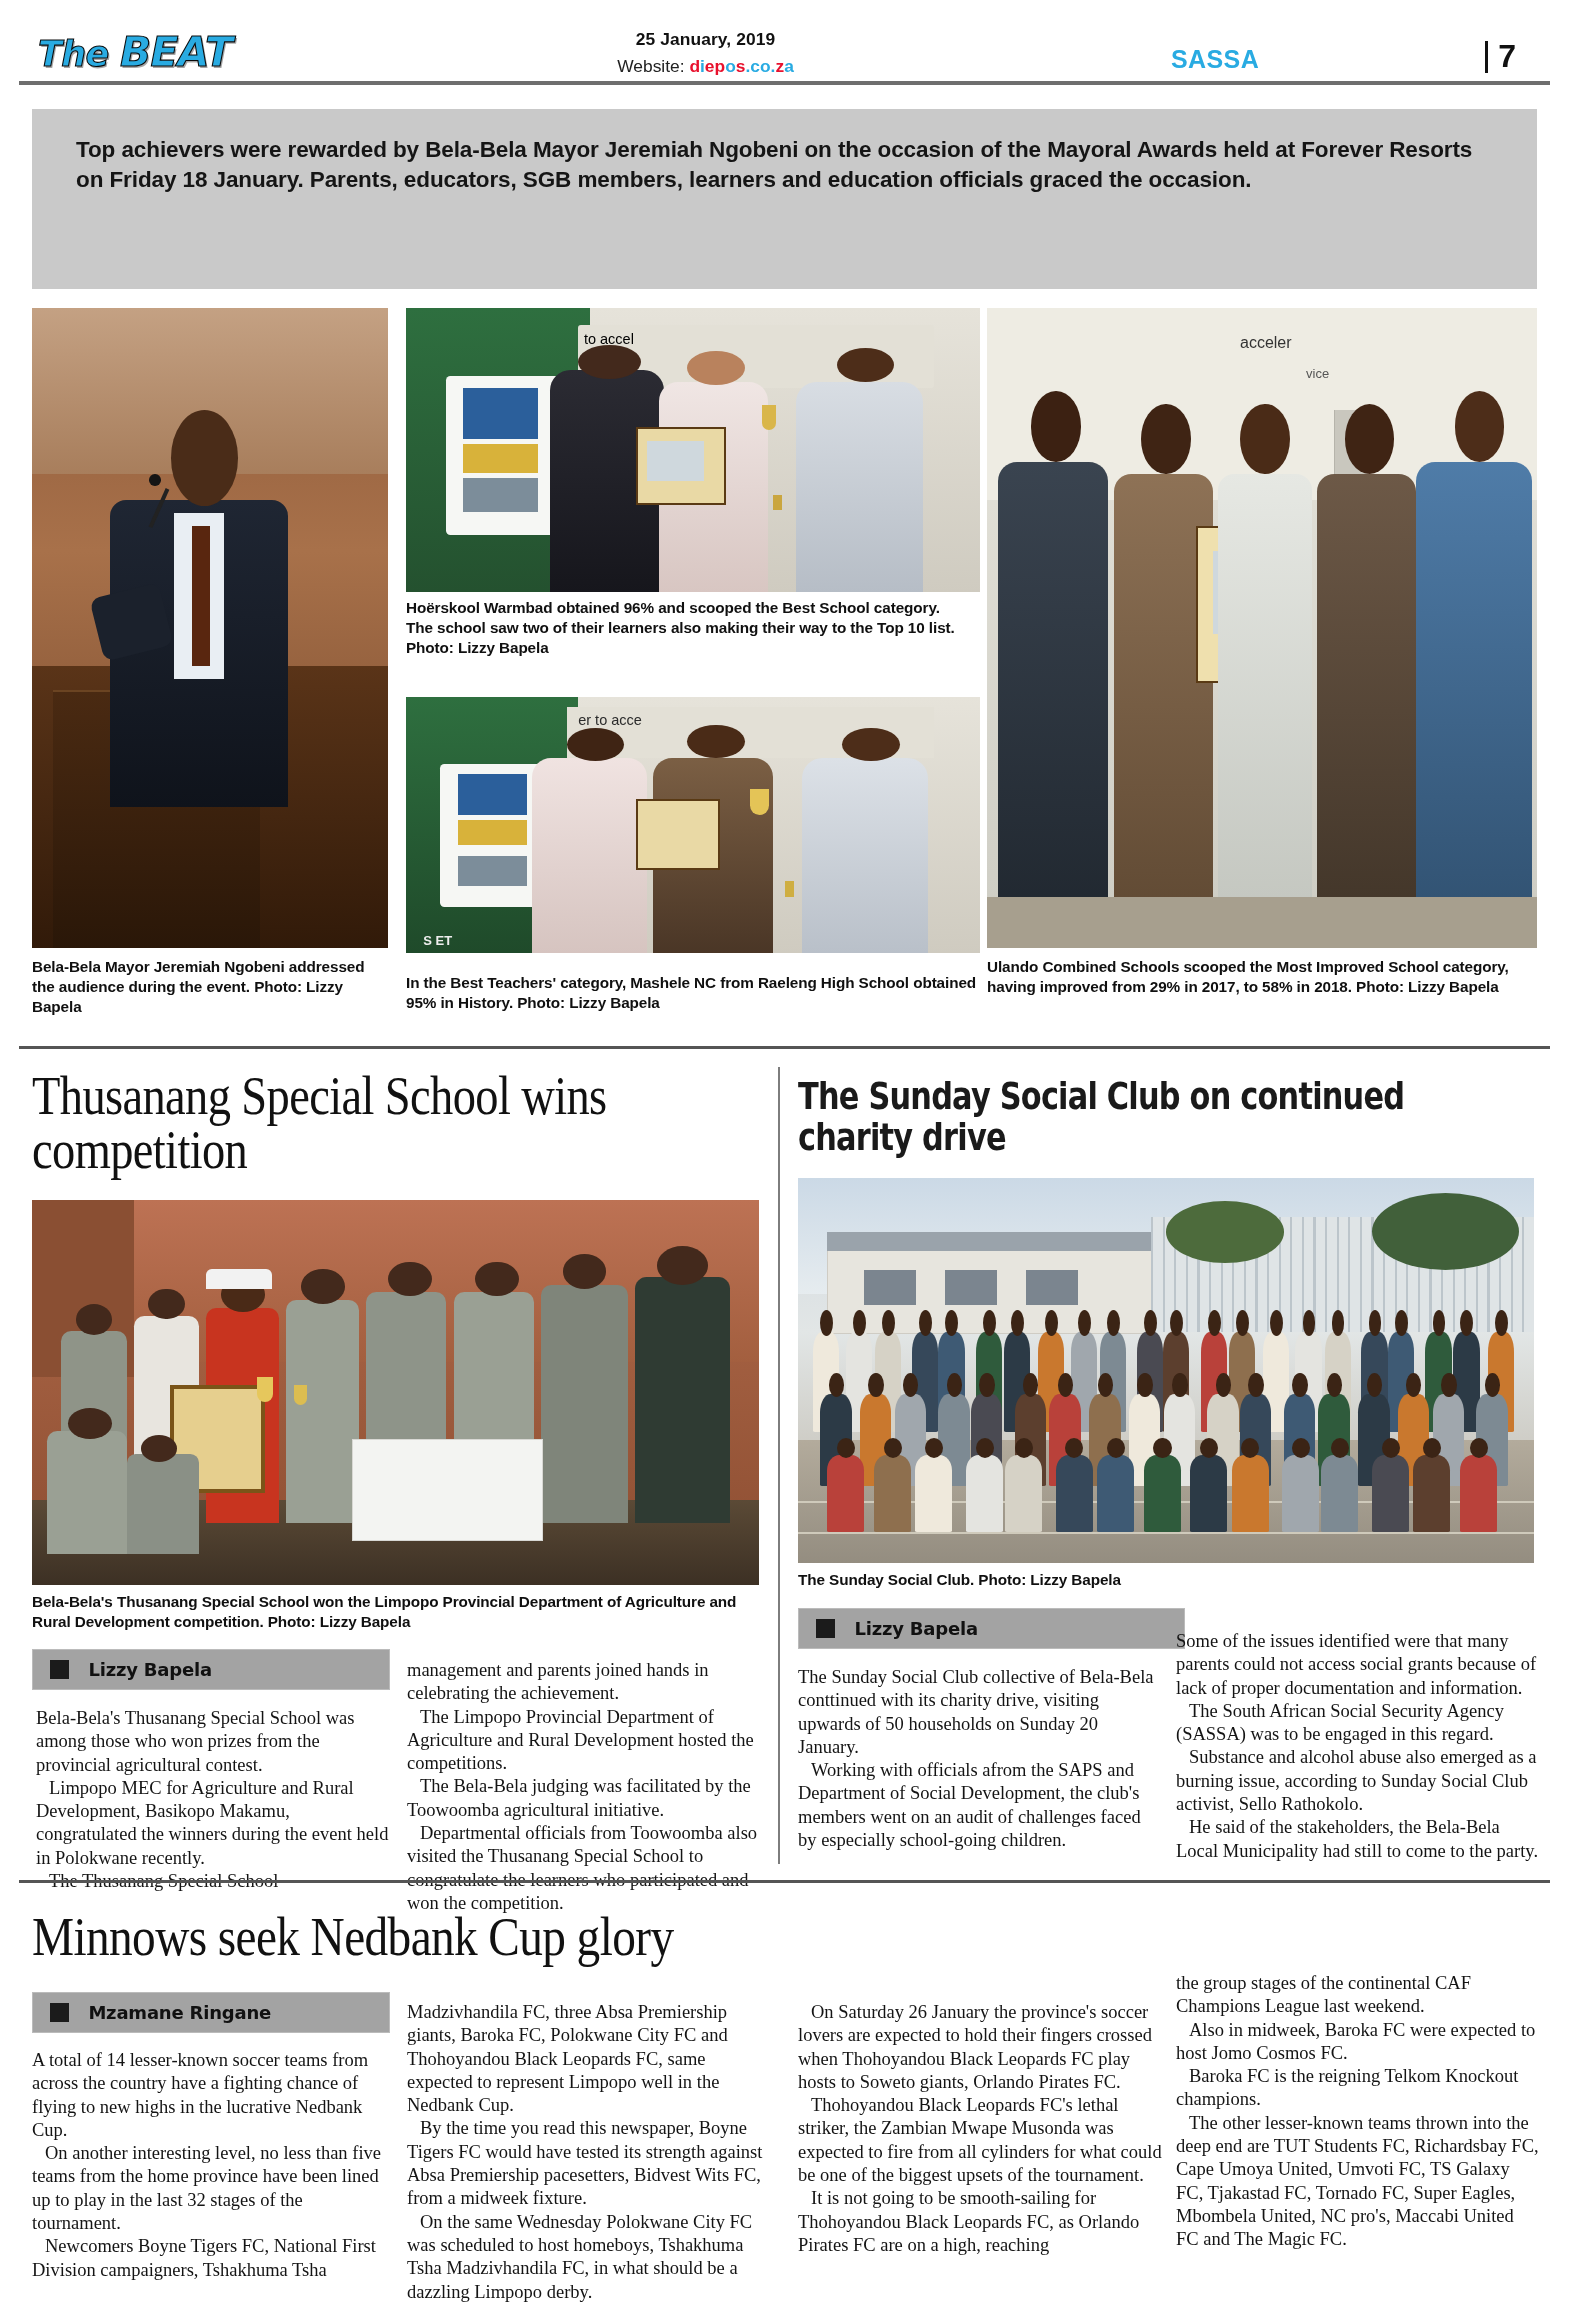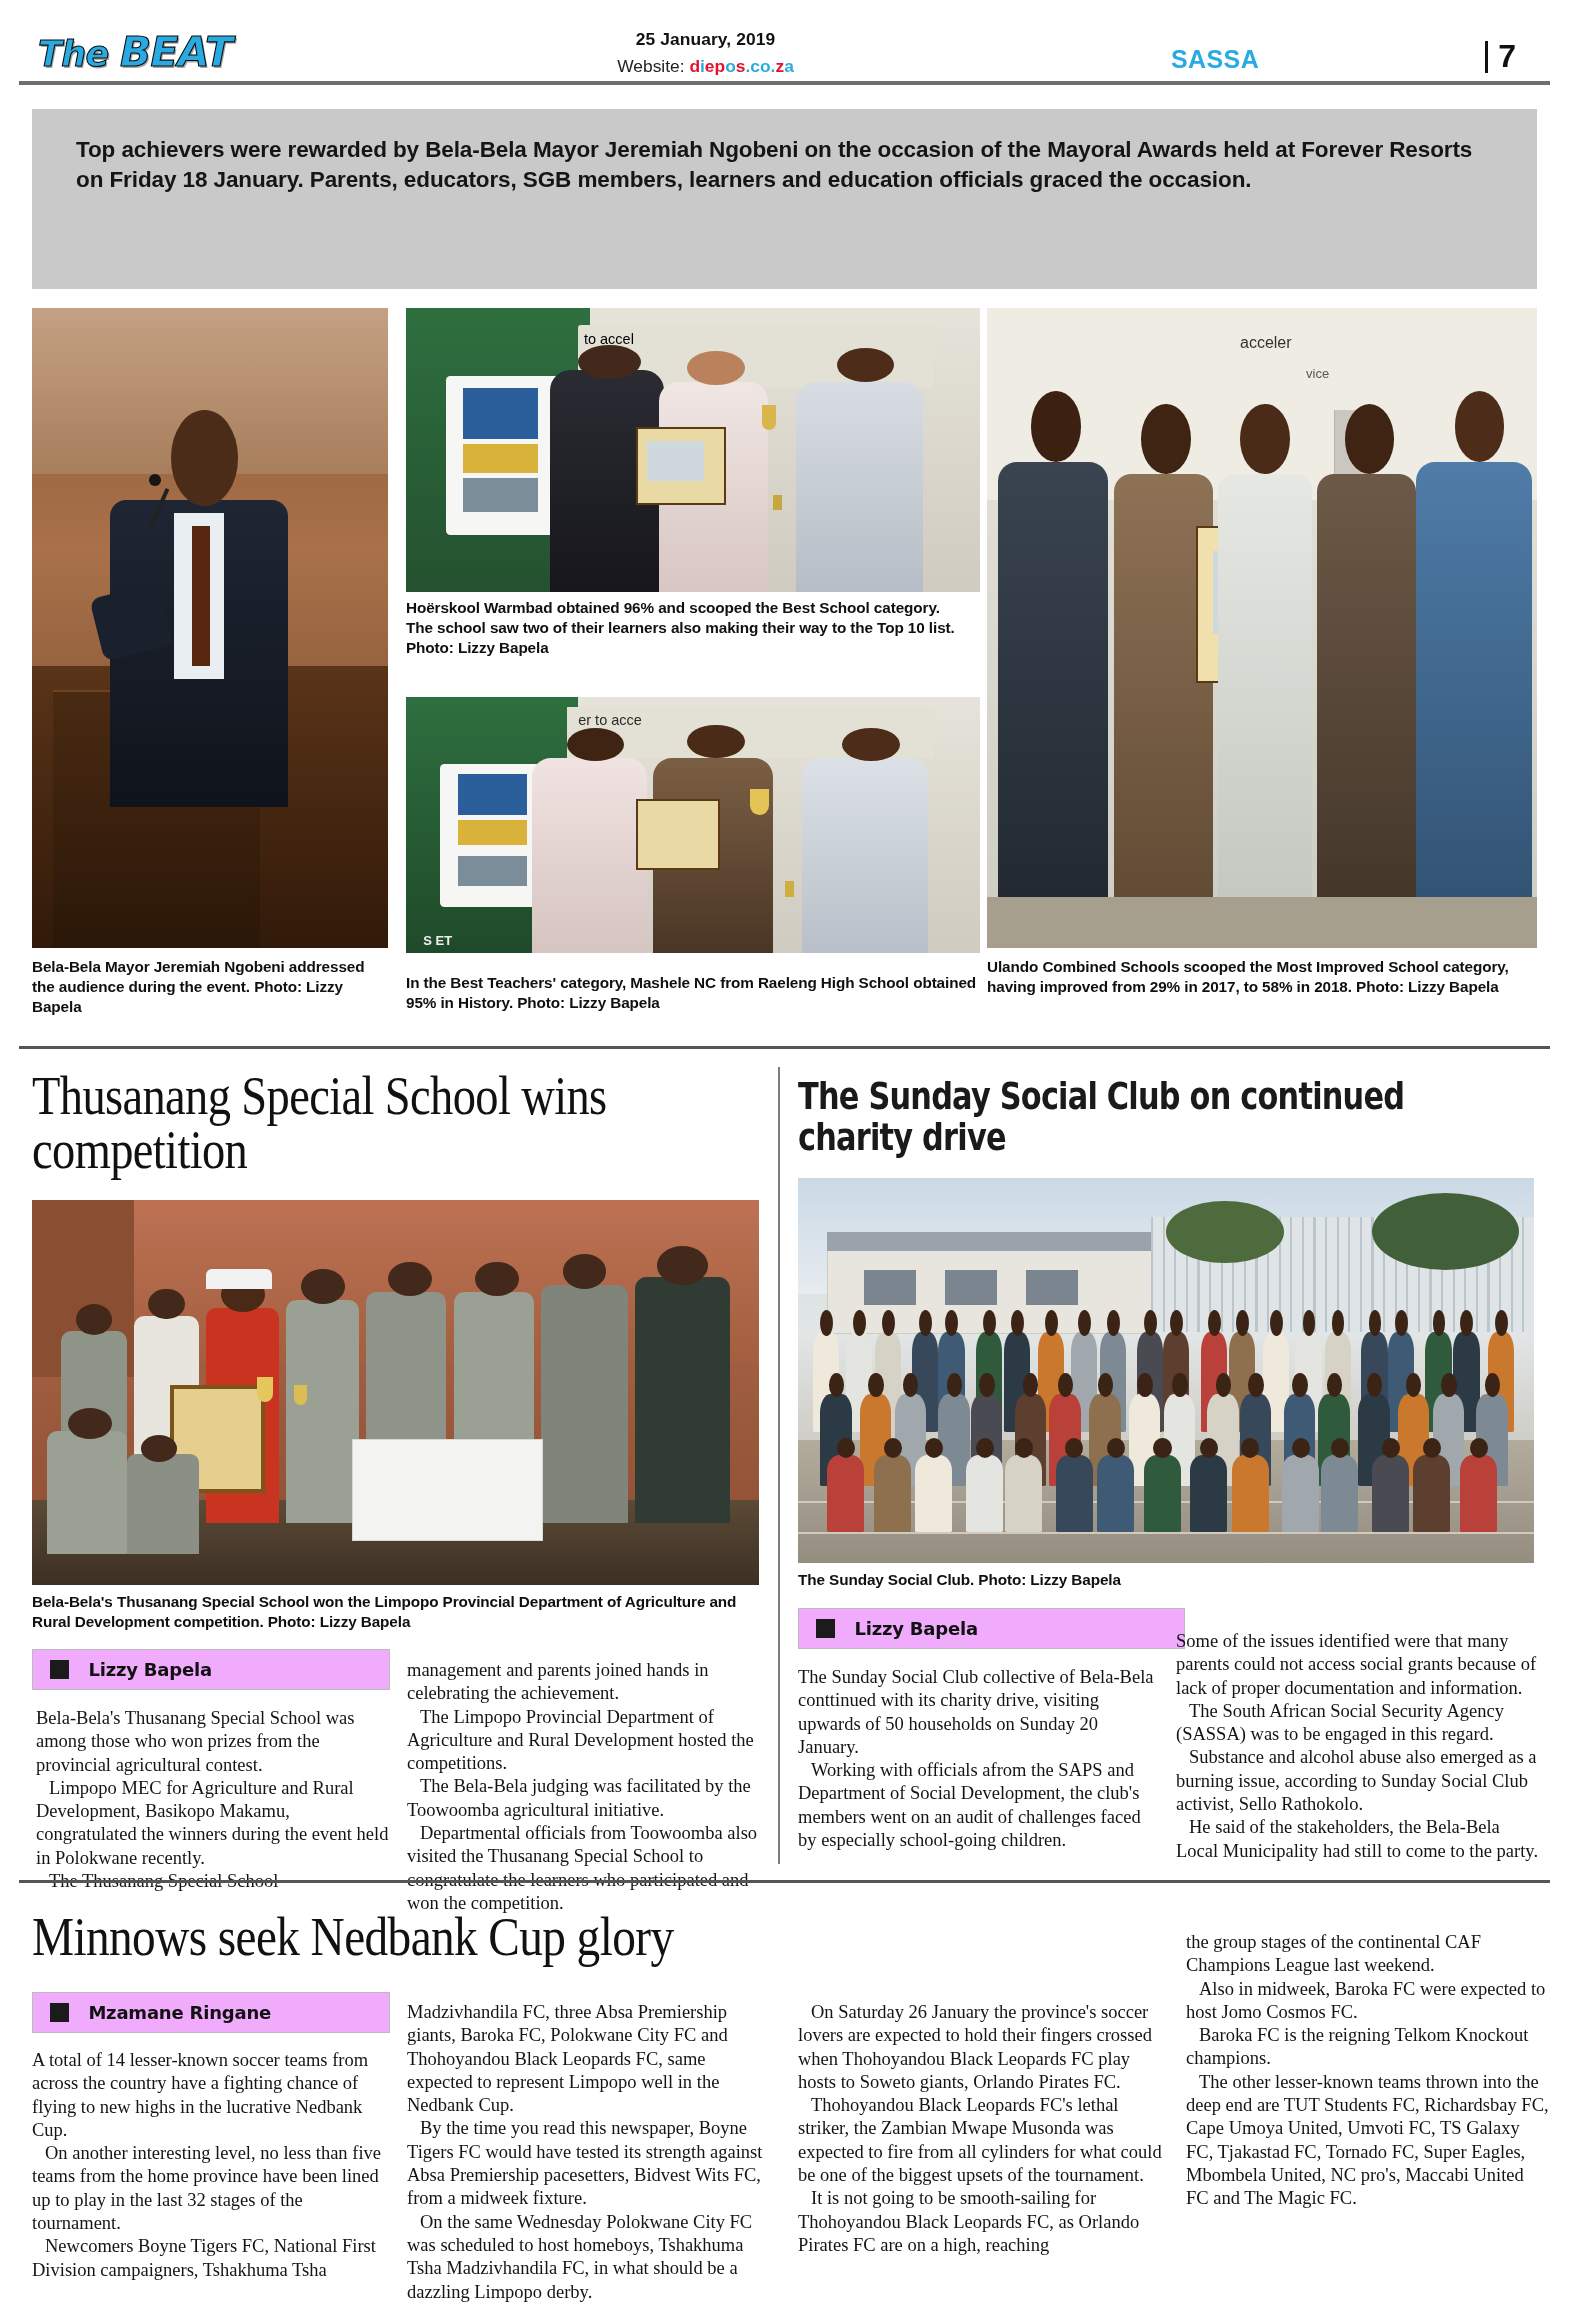--- a/index.html
+++ b/index.html
@@ -117,21 +117,21 @@
   
   #photoE { left:32px; top:1200px; width:727px; height:385px; }
   #capE  { left:32px; top:1592px; width:742px; }
 
   
   #photoF { left:798px; top:1178px; width:736px; height:385px; }
   #capF  { left:798px; top:1570px; width:727px; }
 
   
   .byline {
-    position:absolute; border:1.5px solid #bbb; background:#f0abfc;
+    position:absolute; border:1.5px solid #bbb; background:#a3a3a3;
     display:flex; align-items:center; height:39px;
   }
   .byline .sq { width:19px; height:19px; background:#1b1b1b; margin-left:17.4px; }
   .byline .nm {
     margin-left:19px; font-size:18px; font-weight:bold;
     font-family:"DejaVu Sans", sans-serif; letter-spacing:-0.2px; color:#111;
   }
 
   #byline1 { left:32px; top:1649px; width:356px; }
   #byline2 { left:798px; top:1608px; width:385px; }
@@ -153,21 +153,21 @@
   #col-s2 { left:1176px; top:1630px; width:364px; }
 
   .rule-mid2 { position:absolute; left:19px; top:1880px; width:1531px; height:2.9px; background:#555; }
 
   
   #head-minnows { left:32px; top:1909px; width:1163px; font-size:55px; }
 
   #col-m1 { left:32px; top:2049px; width:358px; }
   #col-m2 { left:407px; top:2001px; width:364px; }
   #col-m3 { left:798px; top:2001px; width:364px; }
-  #col-m4 { left:1176px; top:1931px; width:364px;margin-left:10px; }
+  #col-m4 { left:1176px; top:1972px; width:364px; }
 
   
   
   .sky    { position:absolute; left:0; top:0; right:0; height:34%;
             background:linear-gradient(#cfe0ee,#e9eff4); }
   .wall   { position:absolute; inset:0; background:linear-gradient(#e6e3da,#cfcbc0); }
   .banner-green { position:absolute; background:#2f7d46; }
   .banner-white { position:absolute; background:#f2f4f2; }
   .head { position:absolute; border-radius:50%; background:#43291c; }
 </style>

